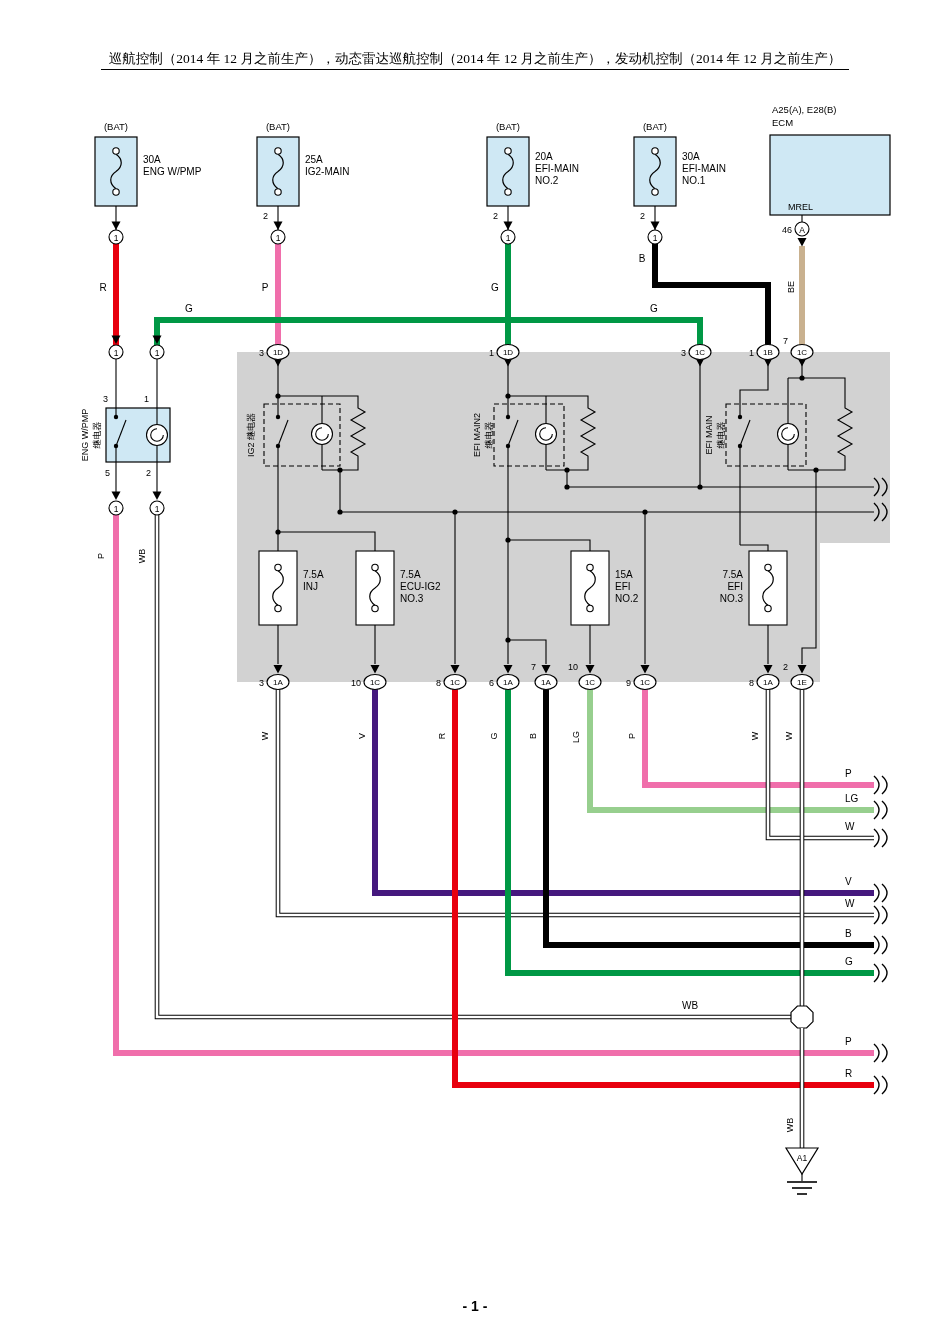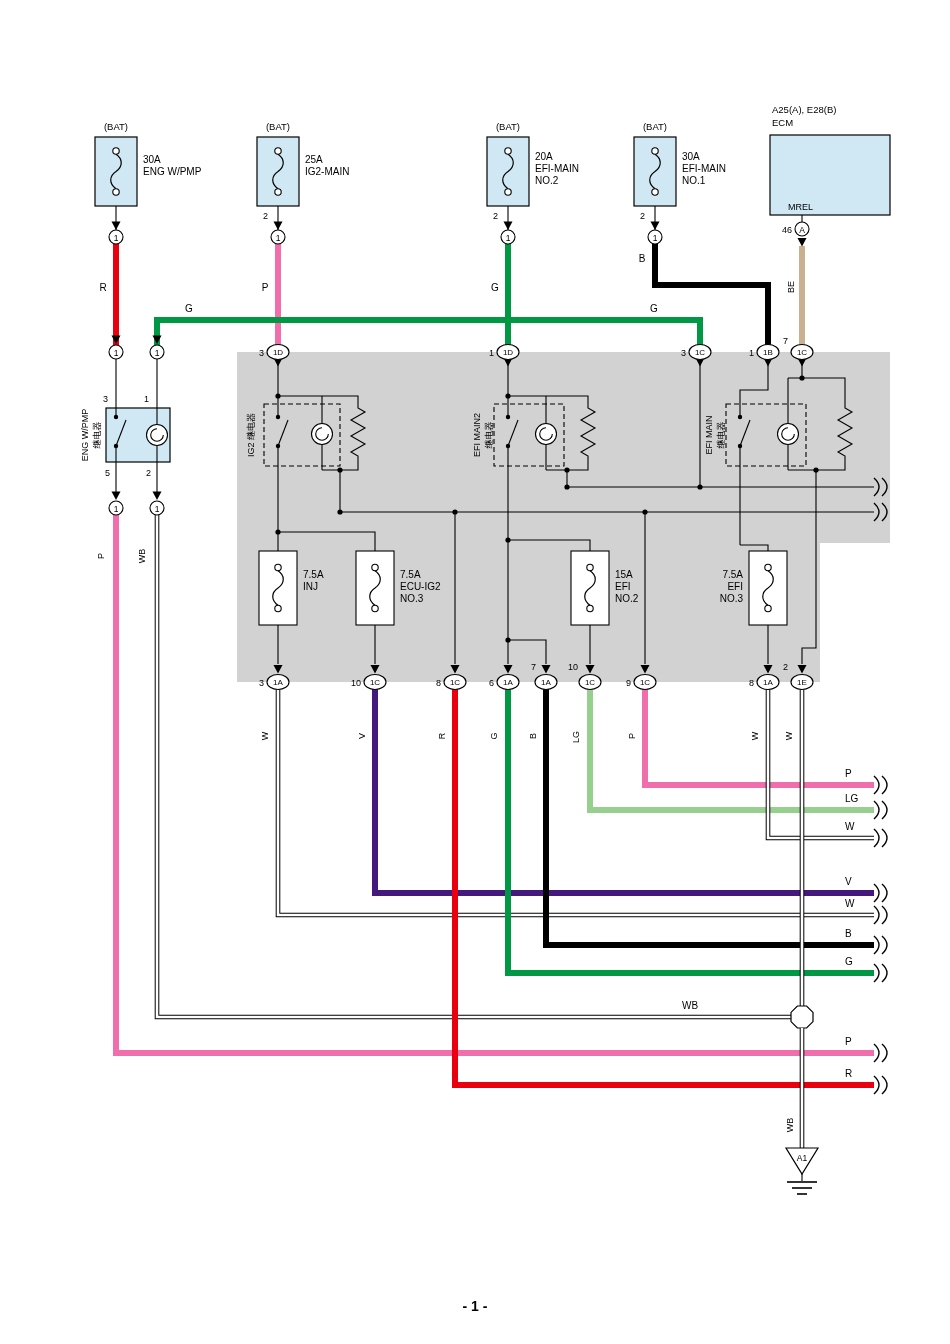--- a/index.html
+++ b/index.html
@@ -13,20 +13,21 @@
   .t8{font-size:8px}.t85{font-size:8.5px}.t9{font-size:9px}.t95{font-size:9.5px}
   .thin{stroke:#000;stroke-width:1.1;fill:none}
   .dash{stroke:#000;stroke-width:1.1;fill:none;stroke-dasharray:5 3}
   .wbo{stroke:#000;stroke-width:4.6;fill:none}
   .wbi{stroke-width:2.6;fill:none}
 </style>
 </head>
 <body>
 
 <div class="canvas">
+  <div class="title"><span>巡航控制（2014 年 12 月之前生产），动态雷达巡航控制（2014 年 12 月之前生产），发动机控制（2014 年 12 月之前生产）</span></div>
 
   <svg width="950" height="1344" viewBox="0 0 950 1344">
     <defs>
       <g id="fusesym">
         <path d="M0,-17.3 c7,4.6 7,12.2 0,17.3 c-7,4.6 -7,12.2 0,17.3" fill="none" stroke="#000" stroke-width="1.2"></path>
         <circle cy="-20.5" r="3.2" fill="#fff" stroke="#000" stroke-width="1.1"></circle>
         <circle cy="20.5" r="3.2" fill="#fff" stroke="#000" stroke-width="1.1"></circle>
       </g>
       <g id="coil">
         <circle r="10.5" fill="#fff" stroke="#000" stroke-width="1.1"></circle>

